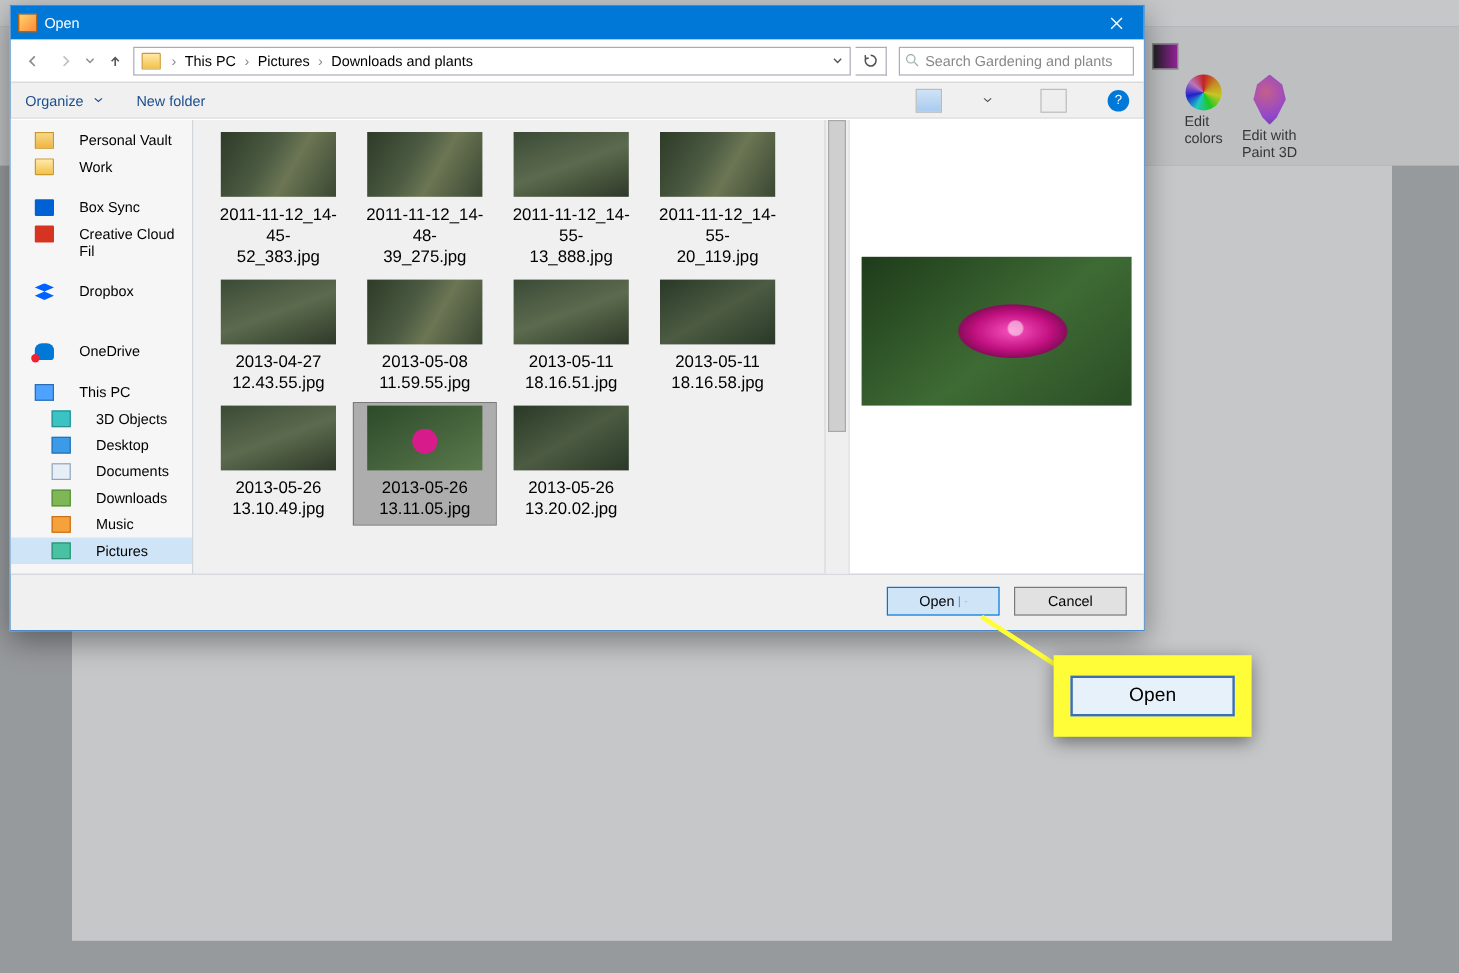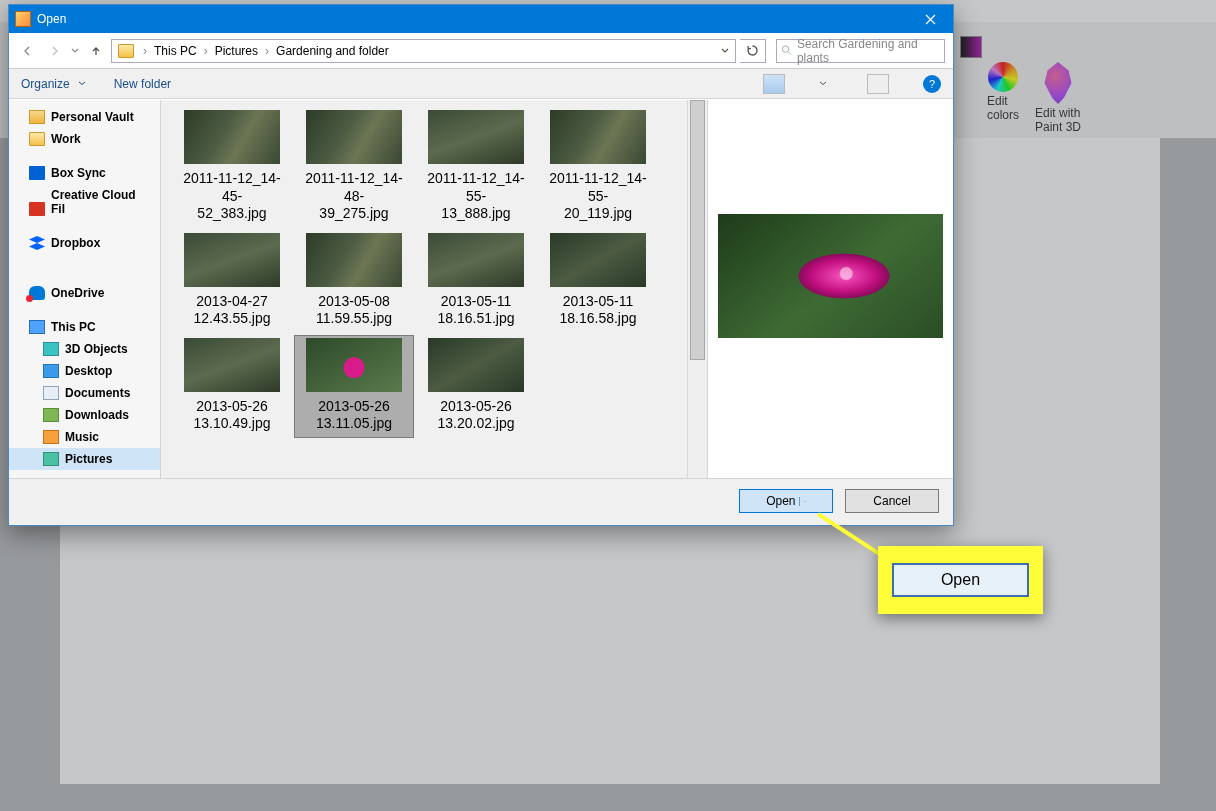--- a/index.html
+++ b/index.html
@@ -36,30 +36,30 @@
   .titlebar .sp{flex:1;}
   .titlebar .close{width:46px;height:100%;display:flex;align-items:center;justify-content:center;cursor:pointer;}
   .navrow{height:36px;background:#fff;border-bottom:1px solid #ccc;display:flex;align-items:center;padding:0 8px;gap:4px;}
   .navbtn{width:22px;height:22px;display:flex;align-items:center;justify-content:center;color:#888;cursor:default;}
   .address{flex:1;height:24px;border:1px solid #aab;background:#fff;display:flex;align-items:center;overflow:hidden;}
   .folder-icon{width:16px;height:14px;margin:0 6px;background:linear-gradient(#ffe9a8,#f3c248);border:1px solid #c99a2e;border-radius:1px;}
   .crumb{padding:0 4px;cursor:pointer;color:#000;}
   .crumb-sep{padding:0 3px;color:#888;}
   .addr-tail{flex:1;display:flex;justify-content:flex-end;align-items:center;gap:10px;padding-right:6px;}
   .refresh{width:26px;height:24px;border:1px solid #aab;border-left:none;display:flex;align-items:center;justify-content:center;color:#555;}
-  .search{width:169px;height:24px;border:1px solid #aab;margin-left:6px;display:flex;align-items:center;padding:0 4px;color:#888;}
+  .search{width:196px;height:24px;border:1px solid #aab;margin-left:6px;display:flex;align-items:center;padding:0 4px;color:#888;}
   .toolbar{height:30px;background:var(--panel);border-bottom:1px solid #d0d5da;display:flex;align-items:center;padding:0 12px;gap:28px;}
   .toolbar .tb{color:#1b4e8c;cursor:pointer;display:flex;align-items:center;gap:8px;}
   .toolbar .sp{flex:1;}
   .view-btn{width:22px;height:20px;border:1px solid #bbb;background:#eee;display:inline-block;margin-right:6px;}
   .help{width:18px;height:18px;border-radius:50%;background:#0078d7;color:#fff;display:flex;align-items:center;justify-content:center;font-size:11px;}
   .body{flex:1;display:flex;min-height:0;background:var(--panel);border-top:1px solid #fff;}
   
   .tree{flex:0 0 152px;background:#f6f6f6;border-right:1px solid #d0d5da;overflow:hidden;padding-top:6px;}
-  .tree-item{display:flex;align-items:flex-end;gap:6px;padding:4px 8px 4px 20px;cursor:pointer;font-weight:bold;}
+  .tree-item{display:flex;align-items:flex-start;gap:21px;padding:4px 8px 4px 20px;cursor:pointer;}
   .tree-item.sub{padding-left:34px;}
   .tree-item.sel{background:#cfe4f7;}
   .tree-item .ic{width:16px;height:14px;flex-shrink:0;}
   .ic.folder{background:linear-gradient(#ffe9a8,#f3c248);border:1px solid #c99a2e;border-radius:1px;}
   .ic.vault{background:linear-gradient(#f7d98a,#f1b43f);border:1px solid #c99a2e;}
   .ic.box{background:#0061d5;border-radius:1px;}
   .ic.cc{background:#d63323;border-radius:1px;}
   .ic.dbox{background:#0062ff;clip-path:polygon(0 25%,50% 0,100% 25%,50% 50%,100% 75%,50% 100%,0 75%,50% 50%);}
   .ic.cloud{background:#0078d7;border-radius:6px 6px 3px 3px;position:relative;}
   .ic.cloud::after{content:'';position:absolute;left:-3px;bottom:-2px;width:7px;height:7px;border-radius:50%;background:#e23;}
@@ -162,21 +162,21 @@
           <path d="M6 10 V3 M3 6 L6 3 L9 6" stroke="#555" stroke-width="1.3" fill="none"></path>
         </svg>
       </span>
     <div class="address">
       <span class="folder-icon"></span>
       <span class="crumb-sep">›</span>
       <span class="crumb">This PC</span>
       <span class="crumb-sep">›</span>
       <span class="crumb">Pictures</span>
       <span class="crumb-sep">›</span>
-      <span class="crumb">Gardening and folder</span>
+      <span class="crumb">Downloads and plants</span>
       <span class="addr-tail">
         <svg width="8" height="6" viewBox="0 0 8 6">
             <path d="M1 1 L4 4 L7 1" stroke="#555" stroke-width="1.2" fill="none"></path>
           </svg>
       </span>
     </div>
     <span class="refresh">
       <svg width="13" height="13" viewBox="0 0 13 13">
           <path d="M6.5 2 A4.5 4.5 0 1 1 2.3 5" stroke="#555" stroke-width="1.3" fill="none"></path>
           <path d="M2 2 L2.3 5 L5 4.3" stroke="#555" stroke-width="1.3" fill="none"></path>

